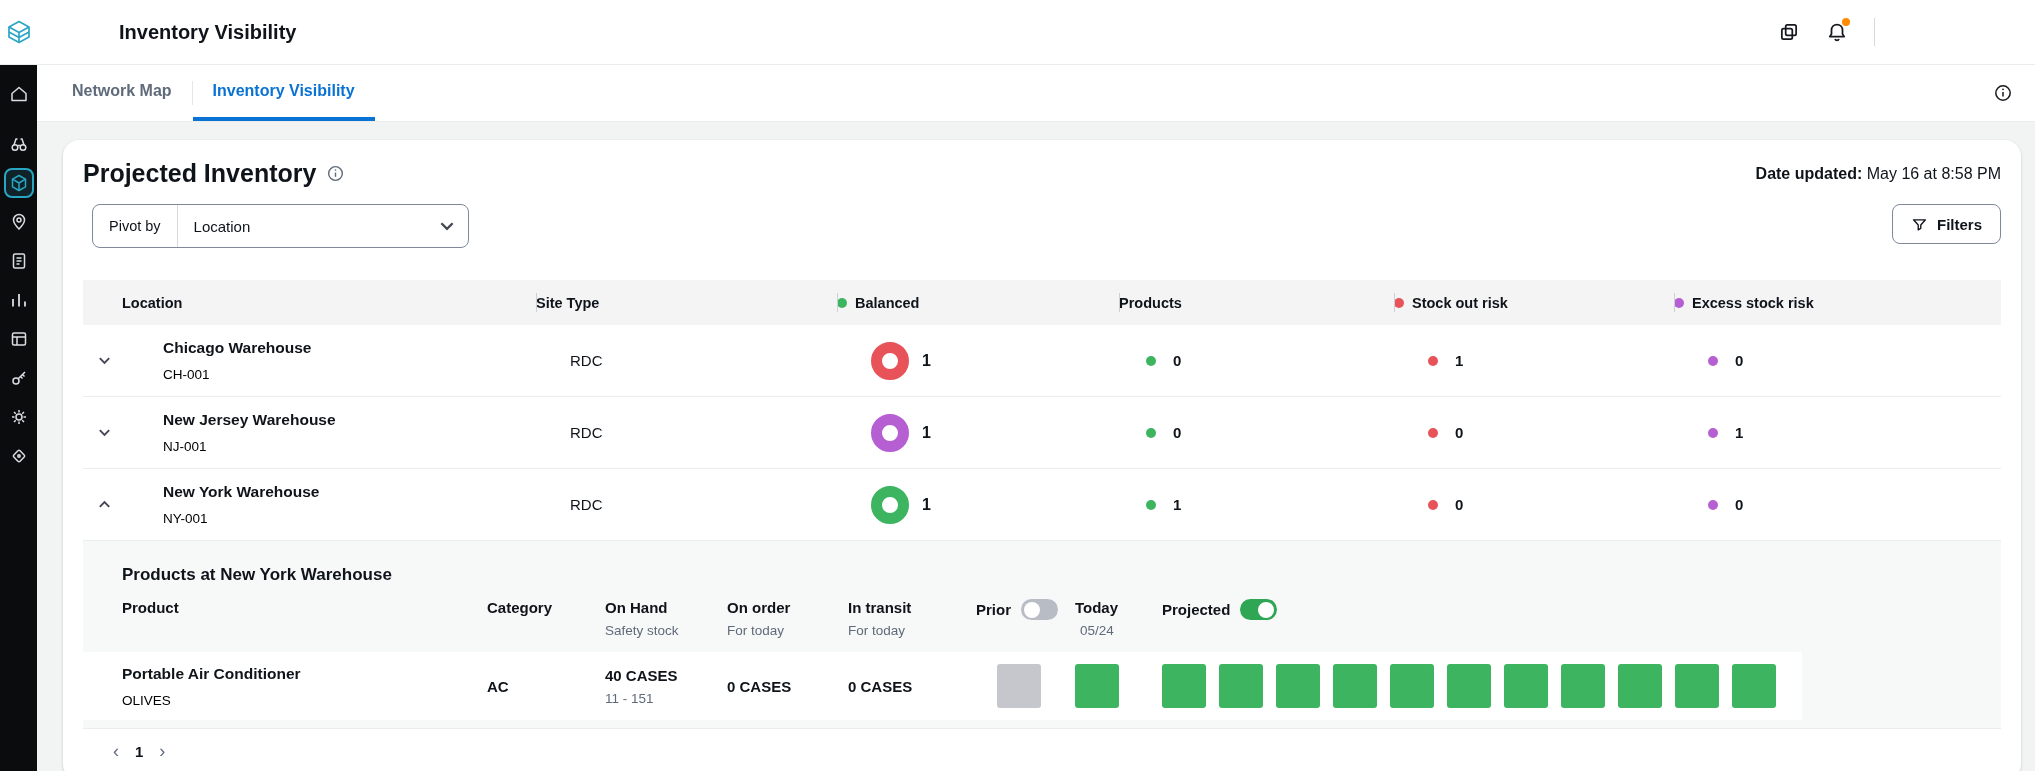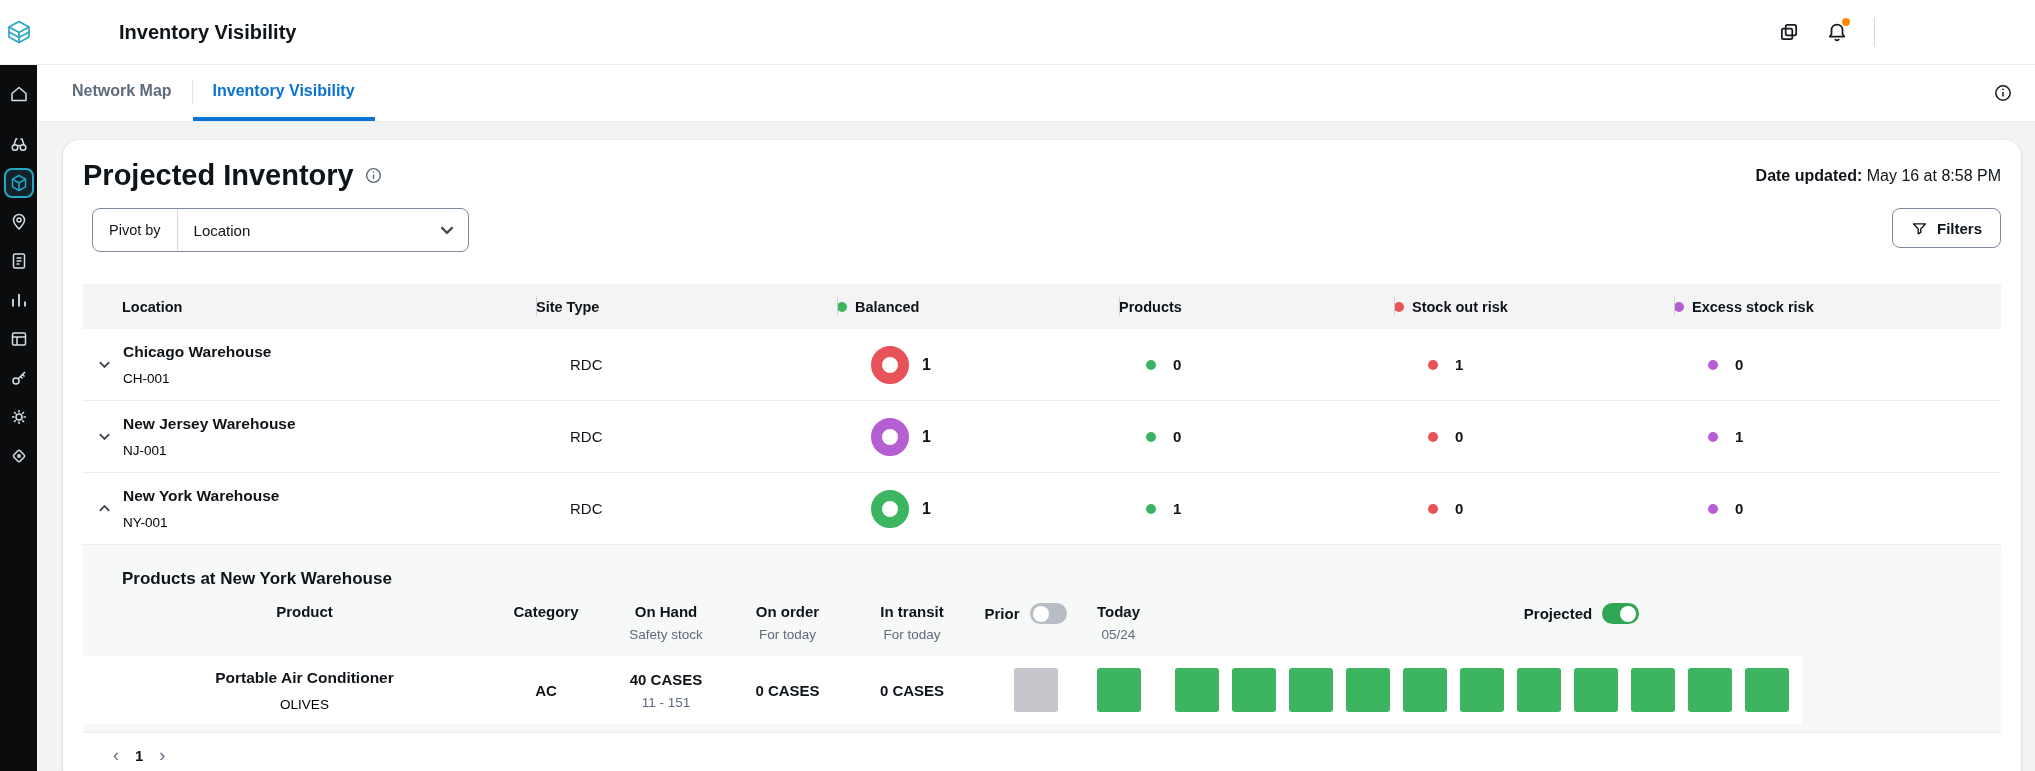--- a/index.html
+++ b/index.html
@@ -31,21 +31,21 @@
   .tabbar { height:57px; flex:0 0 57px; background:#fff; border-bottom:1px solid #eaecee; display:flex; align-items:stretch; padding-left:15px; }
   .tab { display:flex; align-items:center; padding:0 20px; font-size:16px; font-weight:700; color:#5f6b7a; border-bottom:4px solid transparent; cursor:pointer; }
   .tab.active { color:#0972d3; border-bottom-color:#0972d3; }
   .tab-sep { width:1px; background:#e4e7ea; margin:16px 0; }
   .tabbar-right { margin-left:auto; display:flex; align-items:center; padding-right:22px; color:#5f6b7a; }
 
   .content { flex:1; background:#f2f3f3; padding:18px 14px 0 26px; overflow:hidden; }
   .card { background:#fff; border-radius:16px; box-shadow:0 1px 3px rgba(0,28,36,.18); padding:19px 20px 18px; min-height:640px; }
 
   .card-head { display:flex; align-items:center; }
-  .page-title { font-size:29px; font-weight:700; margin:0; }
+  .page-title { font-size:25px; font-weight:700; margin:0; }
   .info-icon { margin-left:10px; color:#5f6b7a; display:flex; cursor:pointer; }
   .date-updated { margin-left:auto; font-size:16px; }
   .date-updated b { font-weight:700; }
 
   .controls { display:flex; justify-content:space-between; margin-top:16px;padding-left:9px; }
   .pivot { display:flex; align-items:center; border:1px solid #7d8998; border-radius:8px; height:44px; width:377px; background:#fff; cursor:pointer; }
   .pivot-label { padding:0 16px; font-size:14.5px; }
   .pivot-div { width:1px; align-self:stretch; background:#d5d9d9; }
   .pivot-value { padding-left:16px; font-size:15px; }
   .pivot-chev { margin-left:auto; margin-right:12px; display:flex; color:#424650; }
@@ -56,36 +56,36 @@
   .col-loc { width:453px; } .col-site { width:301px; } .col-prod { width:275px; }
   .col-bal { width:282px; } .col-out { width:280px; } .col-exc { flex:1; }
   .thead { display:flex; align-items:center; height:45px; background:#f4f4f5; }
   .th { font-size:14.5px; font-weight:700; display:flex; align-items:center; position:relative; height:100%; }
   .th.first { padding-left:39px; }
   .th:not(.first)::before { content:""; position:absolute; left:0; top:13px; height:19px; width:1px; background:#ccd1d8; }
   .dot { width:10px; height:10px; border-radius:50%; margin-right:8px; flex:0 0 auto; }
 
   .trow { display:flex; align-items:center; height:72px; border-bottom:1px solid #ebedef; background:#fff; }
   .cell { display:flex; align-items:center; height:100%; padding-left:34px; }
-  .cell-loc { padding-left:8px; }
+  .cell-loc { padding-left:8px;gap:40px; }
   .chev-btn { width:26px; height:26px; display:flex; align-items:center; justify-content:center; color:#424650; background:none; border:0; padding:0; cursor:pointer; }
   .chev-btn.open svg { transform:rotate(180deg); }
   .loc-text { margin-left:6px; }
   .loc-name { font-size:15.5px; font-weight:700; }
   .loc-code { font-size:13.5px; color:#000000; margin-top:10px; }
   .donut { width:38px; height:38px; border-radius:50%; border:11px solid #ccc; flex:0 0 auto; }
   .count { font-weight:700; font-size:16px; margin-left:13px; }
   .num { font-weight:700; font-size:15px; margin-left:9px; }
   .site-type { font-size:15px; }
 
   
   .detail { background:#f7f8f8; border-bottom:1px solid #ebedef; padding:24px 0 8px; }
   .detail-title { font-size:17px; font-weight:700; padding-left:39px; }
   .dhead { display:flex; padding-left:39px; margin-top:14px; }
-  .dcol { display:flex; flex-direction:column;align-items:center; }
+  .dcol { display:flex; flex-direction:column; }
   .d-product { width:365px; } .d-cat { width:118px; } .d-onhand { width:122px; }
   .d-onorder { width:121px; } .d-transit { width:128px; } .d-prior { width:99px; }
   .d-today { width:87px; } .d-proj { flex:1; }
   .dlab { font-size:15px; font-weight:700; display:flex; align-items:center; gap:10px; }
   .dsub { font-size:13.5px; color:#5f6b7a; margin-top:7px; }
   .today-sub { width:44px; text-align:center; }
   .dates { display:flex; gap:13px; margin-top:7px; }
   .date-label { width:44px; text-align:center; font-size:13px; color:#5f6b7a; }
 
   .toggle { width:37px; height:21px; border-radius:11px; position:relative; display:inline-block; cursor:pointer; flex:0 0 auto; }

